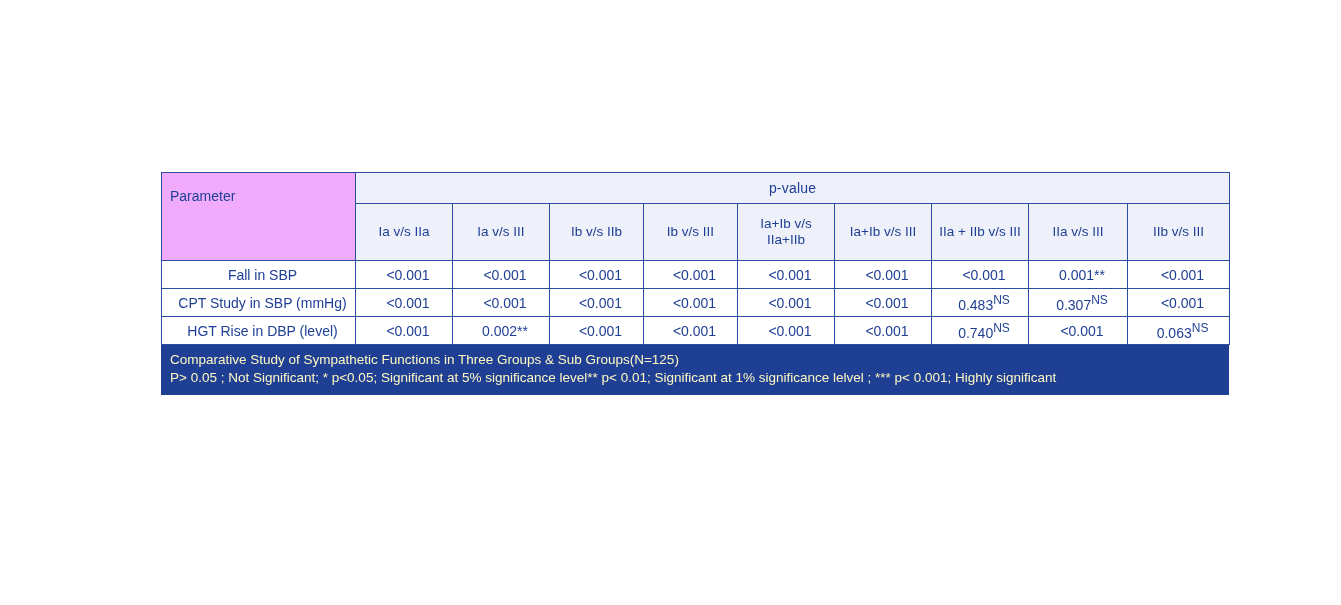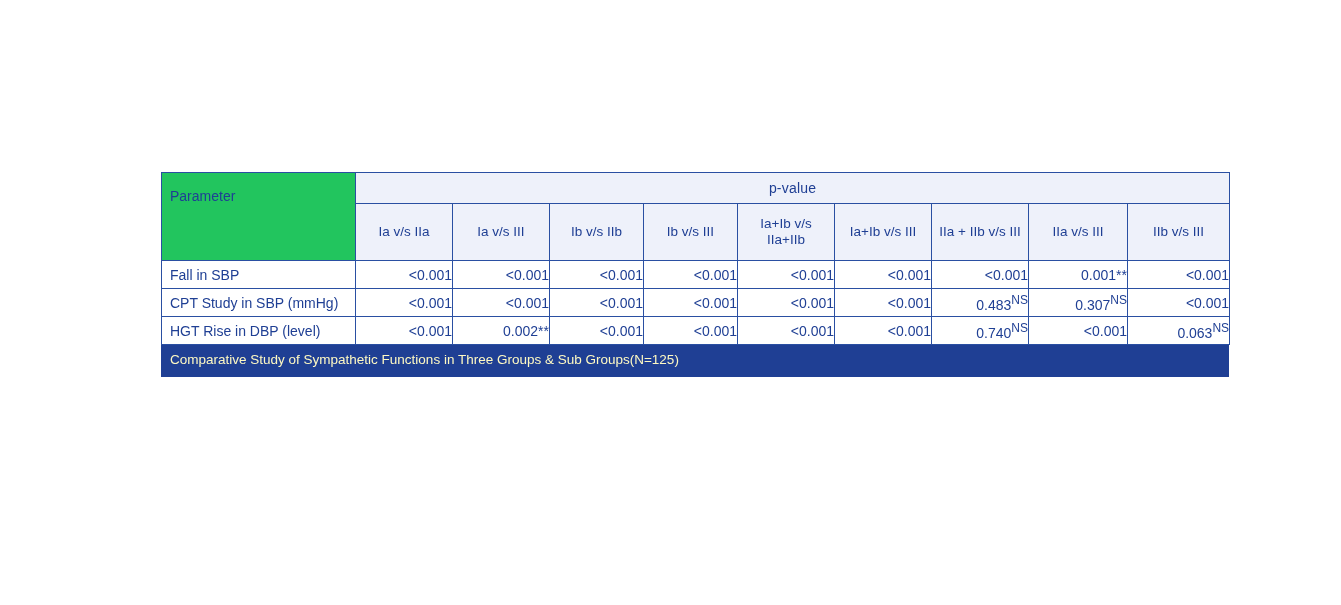--- a/index.html
+++ b/index.html
@@ -35,48 +35,48 @@
   }
   .hdr-top {
     background: #eef1fa;
     text-align: center;
     height: 30px;
     font-size: 14px;
     letter-spacing: 0.2px;
     margin-top: 32px;
   }
   .hdr-blank {
-    background: #22c55e;
+    background: #f0abfc;
   }
   .hdr-param {
     background: #eef1fa;
     text-align: left;
     padding-left: 8px !important;
     height: 52px;
     vertical-align: bottom;
     padding-bottom: 6px !important;
     font-size: 14px;
   }
   .hdr-sub {
     background: #eef1fa;
     text-align: center;
     height: 52px;
     font-size: 13.5px;
     line-height: 1.2;
     padding: 2px 3px !important;
   }
   td.param-cell {
-    text-align: left;
+    text-align: center;
     padding-left: 8px !important;
     height: 27px;
     font-size: 14px;
     white-space: nowrap;
   }
   td.val-cell {
-    text-align: right;
+    text-align: center;
     padding-left: 8px !important;
     height: 27px;
     font-size: 14px;
     white-space: nowrap;
   }
   sup {
     font-size: 12px;
     vertical-align: super;
   }
   .footer {
@@ -163,14 +163,15 @@
         <td class="val-cell">&lt;0.001</td>
         <td class="val-cell">&lt;0.001</td>
         <td class="val-cell">0.740<sup>NS</sup></td>
         <td class="val-cell">&lt;0.001</td>
         <td class="val-cell">0.063<sup>NS</sup></td>
       </tr>
     </tbody>
   </table>
   <div class="footer">
     <div>Comparative Study of Sympathetic Functions in Three Groups &amp; Sub Groups(N=125)</div>
+    <div>P&gt; 0.05 ; Not Significant; * p&lt;0.05; Significant at 5% significance level** p&lt; 0.01; Significant at 1% significance lelvel ; *** p&lt; 0.001; Highly significant</div>
   </div>
 </div>
 
 </body></html>

